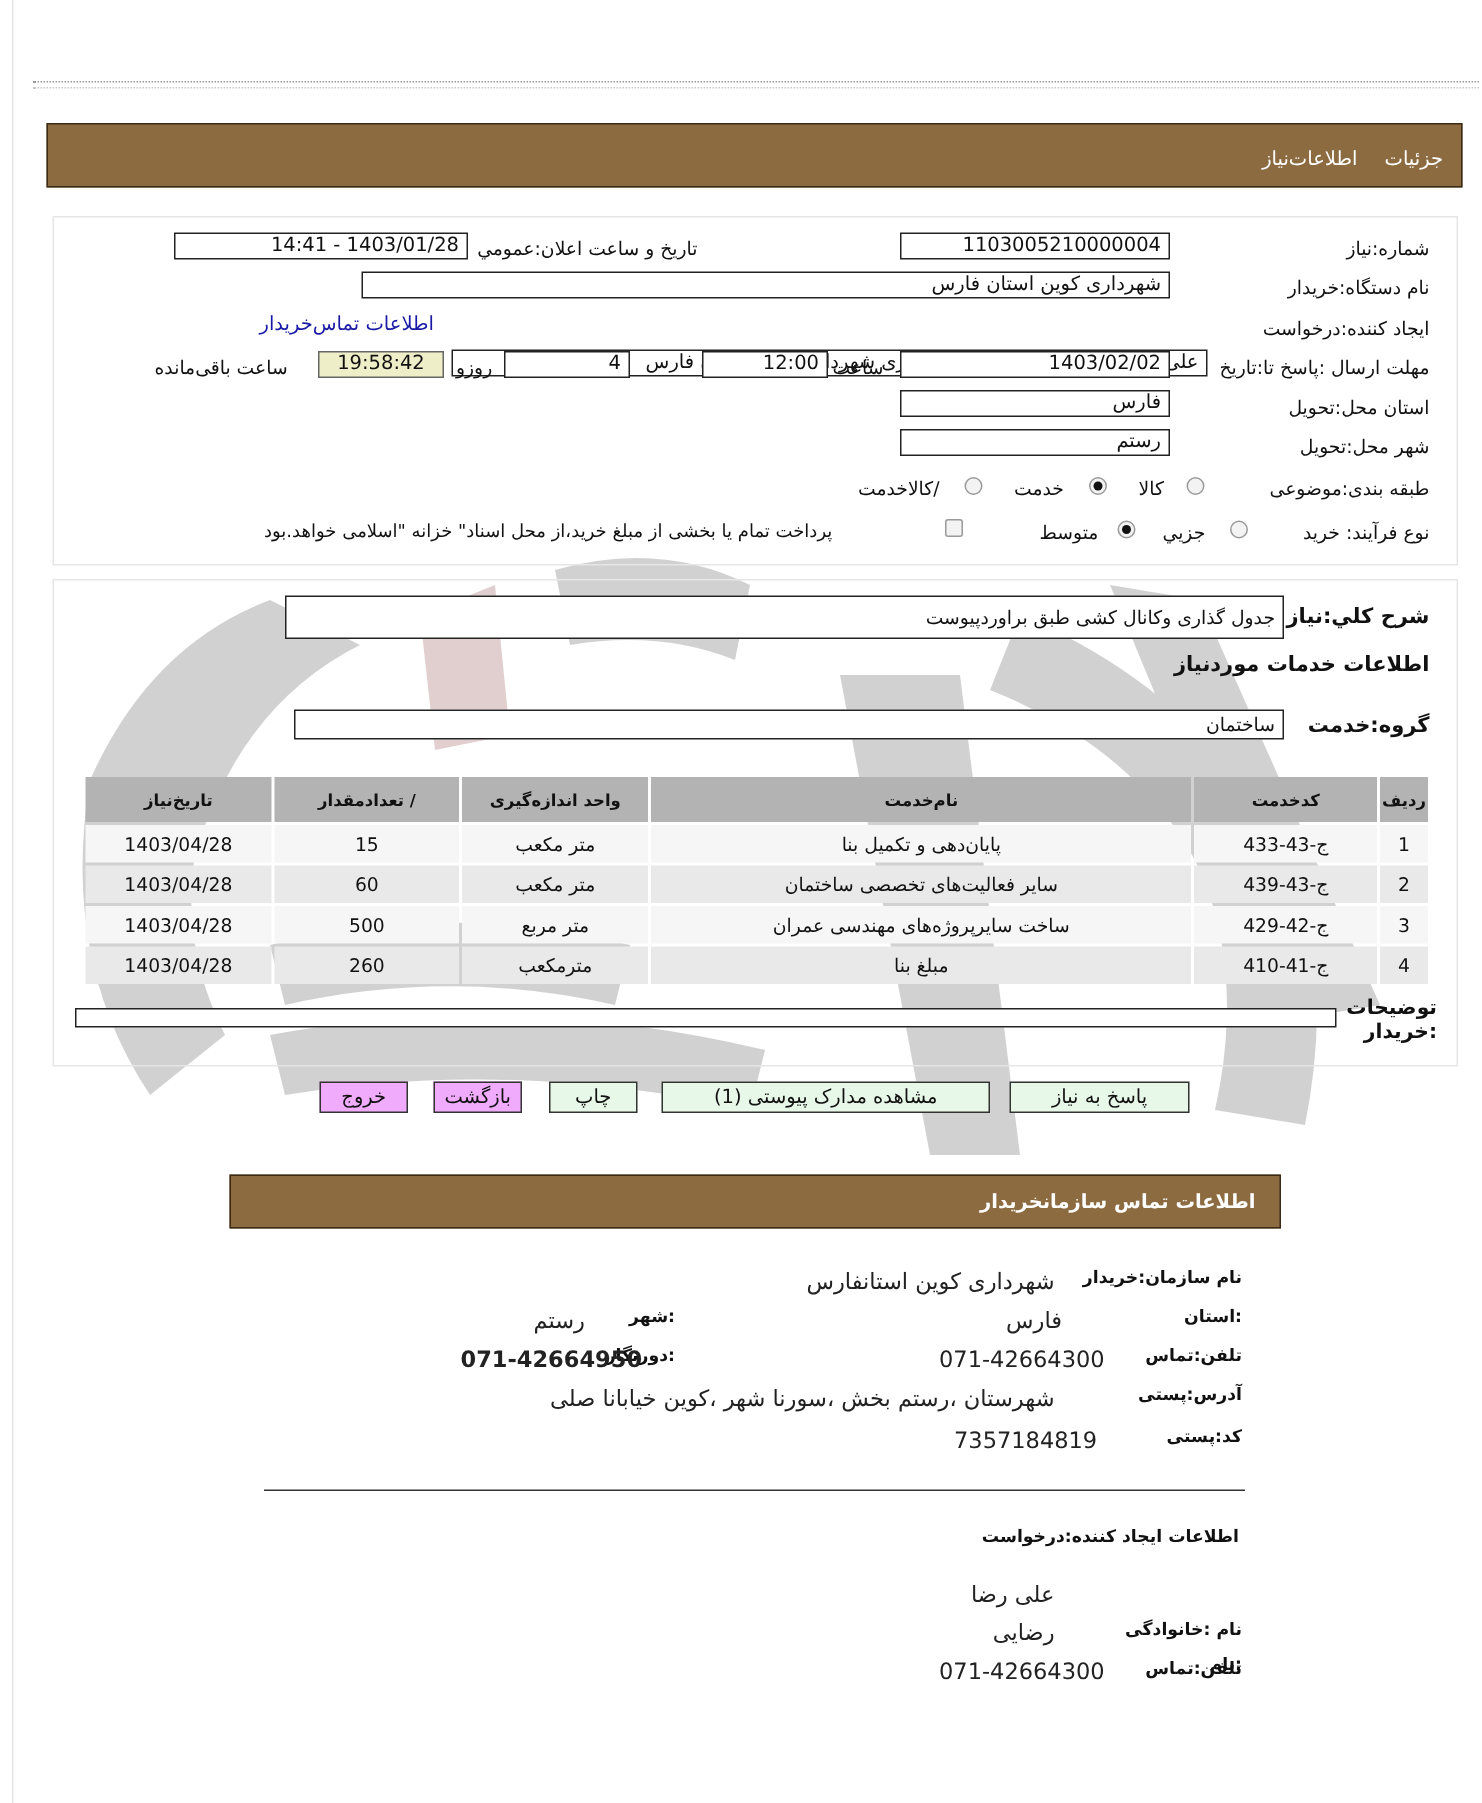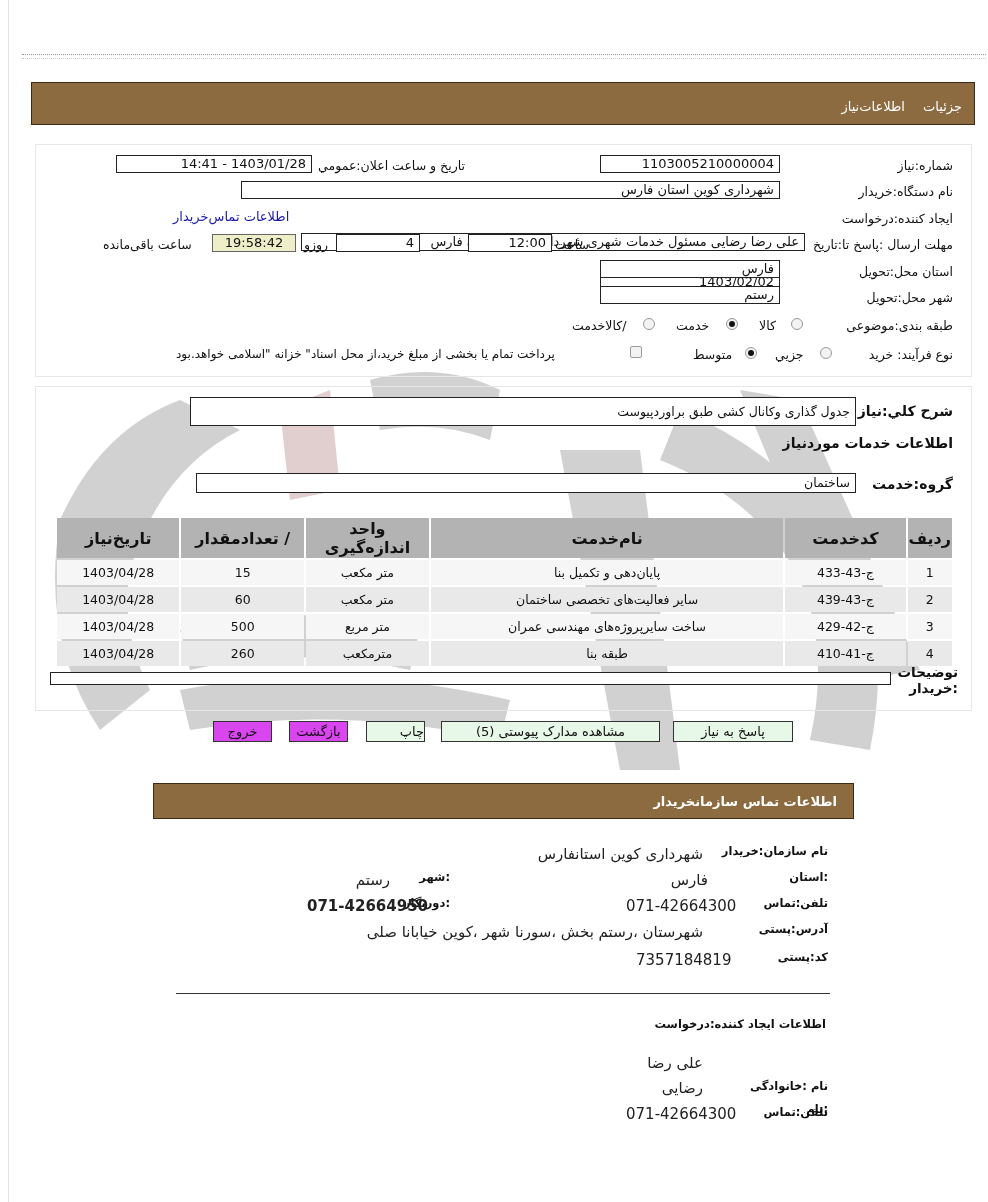--- a/index.html
+++ b/index.html
@@ -35,28 +35,28 @@
   .timer { background:#eeeec8; border:1px solid #666; text-align:center; }
   .link { color:#1a1aa6; direction:rtl; font-size:13px; }
 
   .radio { width:12px; height:12px; border-radius:50%; border:1px solid #9a9a9a; background:#f3f3f3; box-sizing:border-box; }
   .radio.on::after { content:""; position:absolute; left:2px; top:2px; width:6px; height:6px; border-radius:50%; background:#111; }
   .check { width:12px; height:12px; border:1px solid #9a9a9a; background:#f3f3f3; box-sizing:border-box; border-radius:2px; }
 
   .bold-lbl { direction:rtl; font-weight:bold; font-size:14px; white-space:nowrap; }
 
   table.svc { border-collapse:separate; border-spacing:2px; direction:rtl; font-size:12.5px; }
-  table.svc th { background:#b3b3b3; color:#111; font-weight:bold; height:28px; font-size:16px; }
+  table.svc th { background:#b3b3b3; color:#111; font-weight:bold; height:28px; font-size:11px; }
   table.svc td { height:23px; text-align:center; }
   table.svc tr.odd td { background:#f6f6f6; }
   table.svc tr.even td { background:#e9e9e9; }
 
   .btn { height:21px; box-sizing:border-box; border:1px solid #333; font-size:13px; direction:rtl; text-align:center; line-height:19px; cursor:pointer; }
   .btn.green { background:#e8f8e8; }
-  .btn.pink { background:#d946ef; }
+  .btn.pink { background:#f0abfc; }
 
   .contact-bar { left:153px; top:783px; width:701px; height:36px; padding:10px 16px 0 0; font-size:13px; font-weight:bold; }
   .c-lbl { direction:rtl; font-weight:bold; font-size:11.5px; white-space:nowrap; }
   .c-val { direction:rtl; font-size:15px; color:#222; white-space:nowrap; }
   .hr { left:176px; top:993px; width:654px; height:1px; background:#333; }
 </style>
 </head>
 <body>
 
 <div class="abs left-rule"></div>
@@ -87,21 +87,21 @@
 <div class="abs box ltrnum" style="left:116px; top:155px; width:196px;">1403/01/28 - 14:41</div>
 
 <div class="abs lbl" style="right:35px; top:184px;">نام دستگاه:خریدار</div>
 <div class="abs box" style="left:241px; top:181px; width:539px;">شهرداری کوین استان فارس</div>
 
 <div class="abs lbl" style="right:35px; top:211px;">ایجاد کننده:درخواست</div>
 <div class="abs box" style="left:301px; top:208px; width:504px;margin-top:25px;">علی رضا  رضایی مسئول خدمات شهری  شهرداری کوین استان فارس</div>
 <div class="abs link" style="left:173px; top:209px;">اطلاعات تماس‌خریدار</div>
 
 <div class="abs lbl" style="right:35px; top:237px;">مهلت ارسال :پاسخ تا:تاریخ</div>
-<div class="abs box ltrnum" style="left:600px; top:234px; width:180px;margin-top:39px;">1403/02/02</div>
+<div class="abs box ltrnum" style="left:600px; top:234px; width:180px;">1403/02/02</div>
 <div class="abs lbl" style="left:555px; top:237px;">ساعت</div>
 <div class="abs box ltrnum" style="left:468px; top:234px; width:84px;">12:00</div>
 <div class="abs box ltrnum" style="left:336px; top:234px; width:84px;">4</div>
 <div class="abs lbl" style="left:304px; top:237px;">روزو</div>
 <div class="abs box timer" style="left:212px; top:234px; width:84px;">19:58:42</div>
 <div class="abs lbl" style="left:103px; top:237px;">ساعت باقی‌مانده</div>
 
 <div class="abs lbl" style="right:35px; top:264px;">استان محل:تحویل</div>
 <div class="abs box" style="left:600px; top:260px; width:180px;">فارس</div>
 
@@ -166,37 +166,37 @@
       <td>3</td>
       <td>ج-42-429</td>
       <td>ساخت سایرپروژه‌های مهندسی عمران</td>
       <td>متر مربع</td>
       <td>500</td>
       <td>1403/04/28</td>
     </tr>
     <tr class="even">
       <td>4</td>
       <td>ج-41-410</td>
-      <td>طبقه بنا</td>
+      <td>مبلغ بنا</td>
       <td>مترمکعب</td>
       <td>260</td>
       <td>1403/04/28</td>
     </tr>
   </tbody>
 </table>
 
 <div class="abs bold-lbl" style="right:30px; top:664px; font-size:13.5px;">
   <div>توضیحات</div>
   <div>:خریدار</div>
 </div>
 <div class="abs box" style="left:50px; top:672px; width:841px; height:13px;"></div>
 
 <div class="abs btn green" style="left:673px; top:721px; width:120px;">پاسخ به نیاز</div>
-<div class="abs btn green" style="left:441px; top:721px; width:219px;">مشاهده مدارک پیوستی (5)</div>
-<div class="abs btn green" style="left:366px; top:721px; width:59px;text-align:right;">چاپ</div>
+<div class="abs btn green" style="left:441px; top:721px; width:219px;">مشاهده مدارک پیوستی (1)</div>
+<div class="abs btn green" style="left:366px; top:721px; width:59px;">چاپ</div>
 <div class="abs btn pink" style="left:289px; top:721px; width:59px;">بازگشت</div>
 <div class="abs btn pink" style="left:213px; top:721px; width:59px;">خروج</div>
 
 <div class="abs brown-bar contact-bar">اطلاعات  تماس سازمانخریدار</div>
 
 <div class="abs c-lbl" style="right:160px; top:844px;">نام سازمان:خریدار</div>
 <div class="abs c-val" style="right:285px; top:845px;">شهرداری کوین استانفارس</div>
 
 <div class="abs c-lbl" style="right:160px; top:870px;">:استان</div>
 <div class="abs c-val" style="right:280px; top:871px;">فارس</div>

